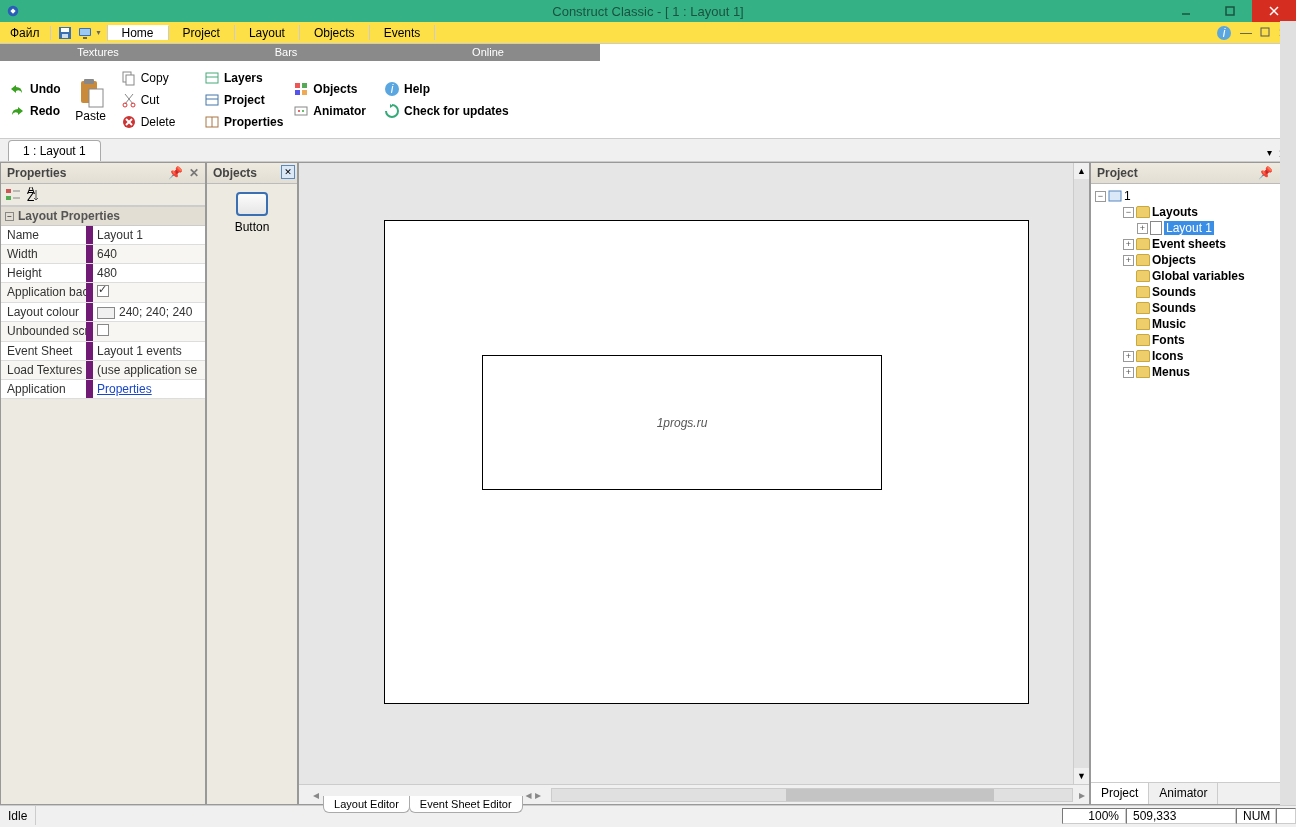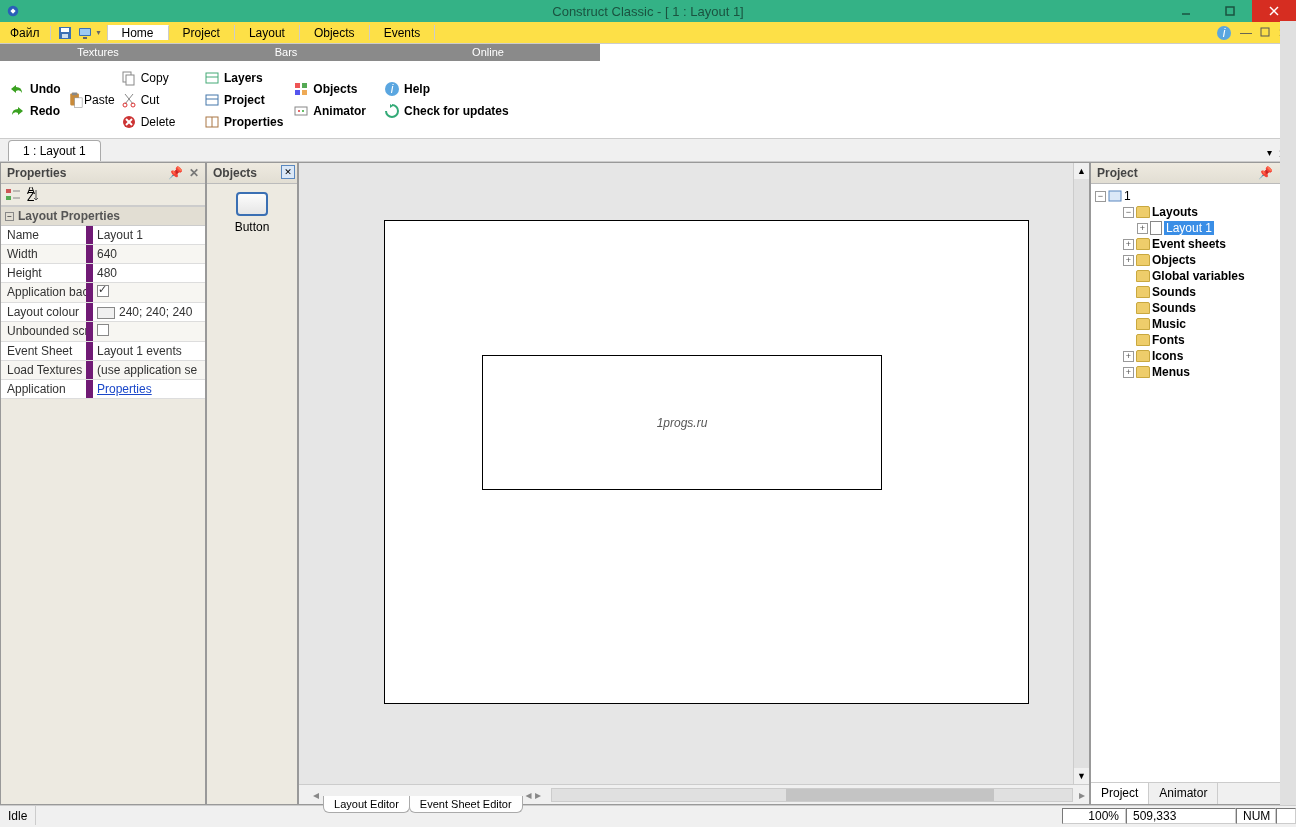--- a/index.html
+++ b/index.html
@@ -21,21 +21,21 @@
 .menurow .tabs { display: flex; }
 .menurow .tab { padding: 0 14px; display: flex; align-items: center; border-right: 1px solid #ccc; cursor: pointer; }
 .menurow .tab.active { background: #fff; border-top: 1px solid #fff; }
 .menurow .right-icons { margin-left: auto; display: flex; align-items: center; gap: 8px; padding-right: 8px; }
 
 
 .ribbon { height: 95px; background: #fff; border-bottom: 1px solid #ccc; display: flex; }
 .ribbon-group { display: flex; flex-direction: column; }
 .ribbon-group-header { height: 17px; background: #8a8a8a; color: #fff; font-size: 11px; text-align: center; line-height: 17px; }
 .ribbon-group-body { flex: 1; display: flex; padding: 4px; gap: 2px; }
-.ribbon-bigbtn { display: flex; flex-direction: row; align-items: center; justify-content: center; width: 48px; cursor: pointer; }
+.ribbon-bigbtn { display: flex; flex-direction: column; align-items: center; justify-content: center; width: 48px; cursor: pointer; }
 .ribbon-bigbtn .icon { width: 32px; height: 32px; }
 .ribbon-smallbtn { display: flex; align-items: center; gap: 4px; padding: 2px 4px; cursor: pointer; height: 22px; }
 .ribbon-col { display: flex; flex-direction: column; justify-content: center; }
 
 
 .doctabs-row { height: 23px; background: #f0f0f0; display: flex; align-items: flex-end; padding-left: 8px; border-bottom: 1px solid #ccc; position: relative; }
 .doctab { background: #fff; border: 1px solid #aaa; border-bottom: none; border-radius: 4px 4px 0 0; padding: 3px 14px; font-size: 12px; }
 .doctabs-row .right { position: absolute; right: 8px; display: flex; gap: 6px; }
 
 

